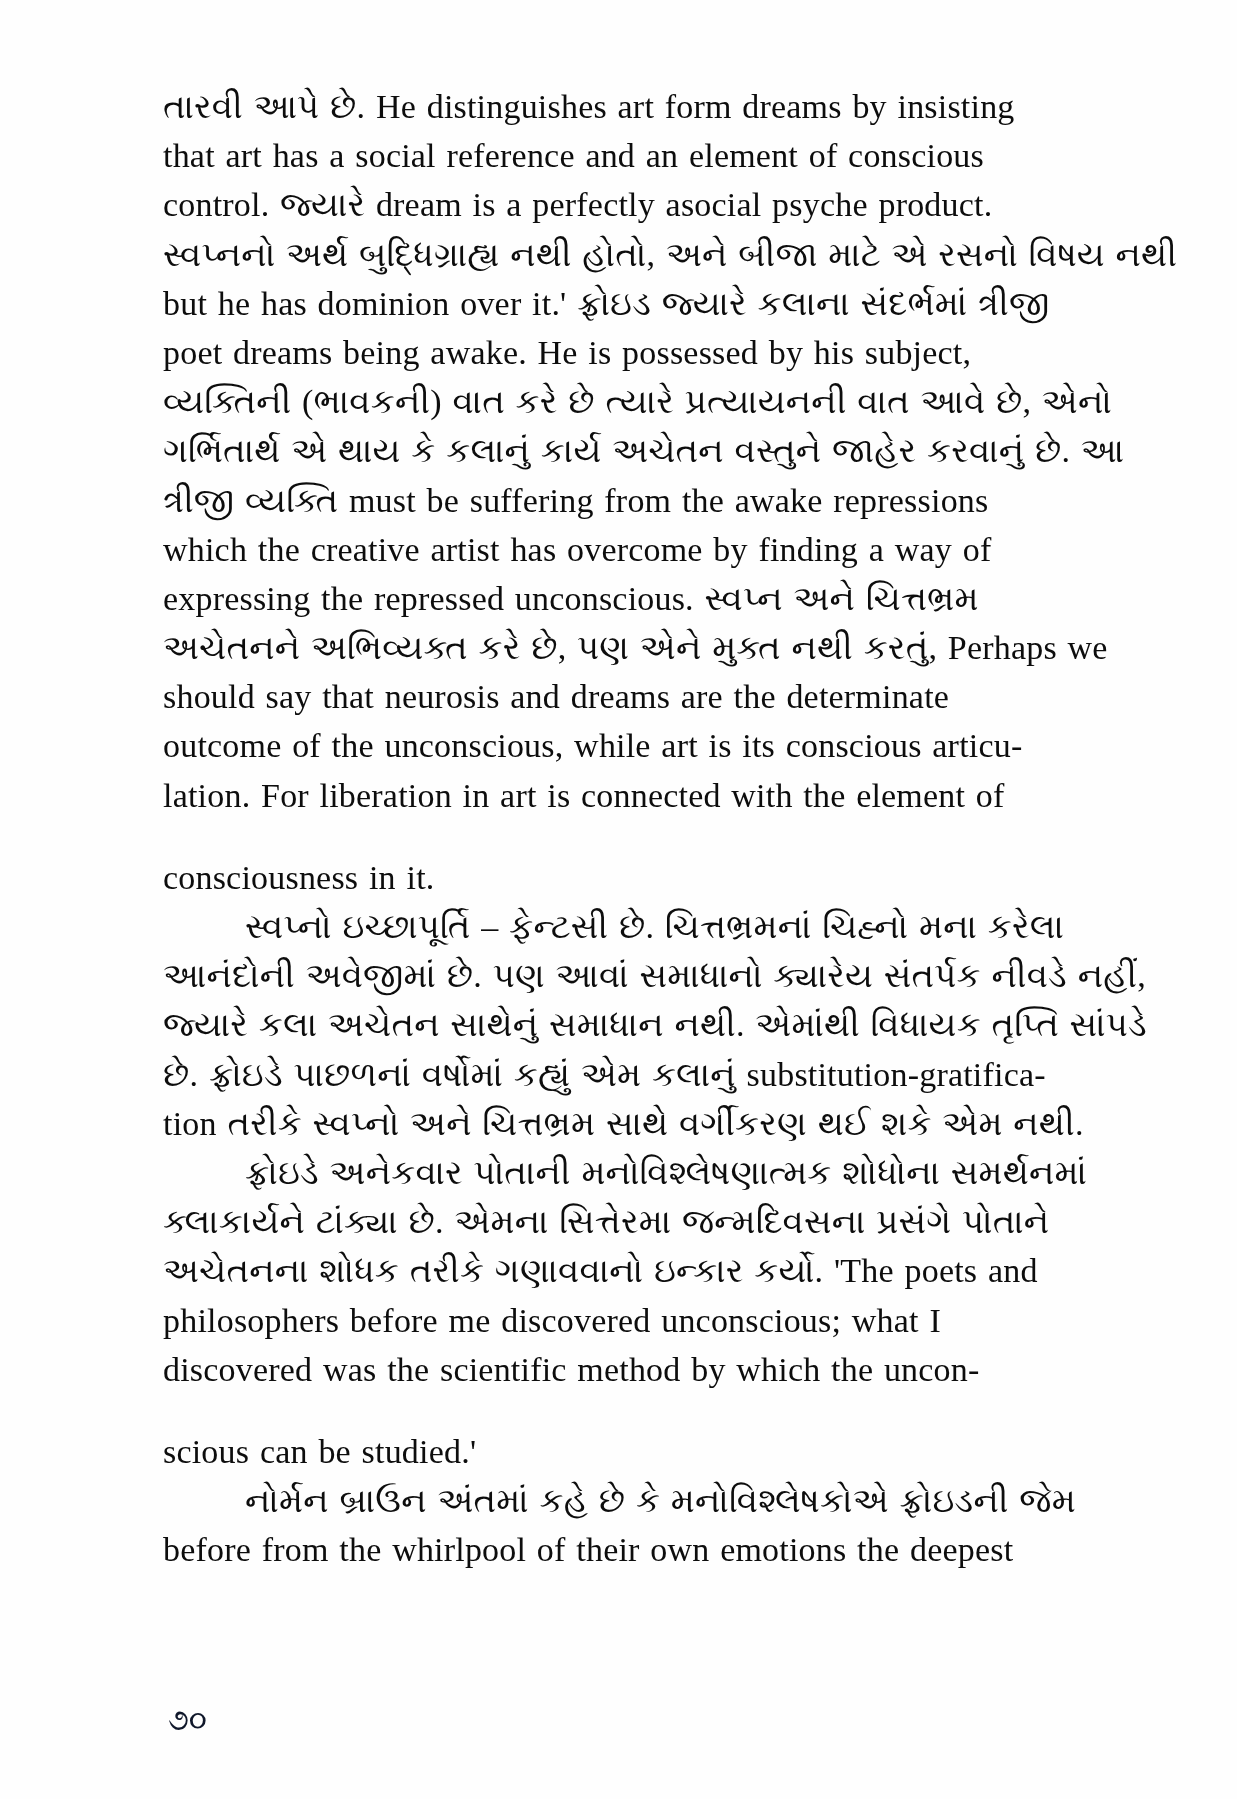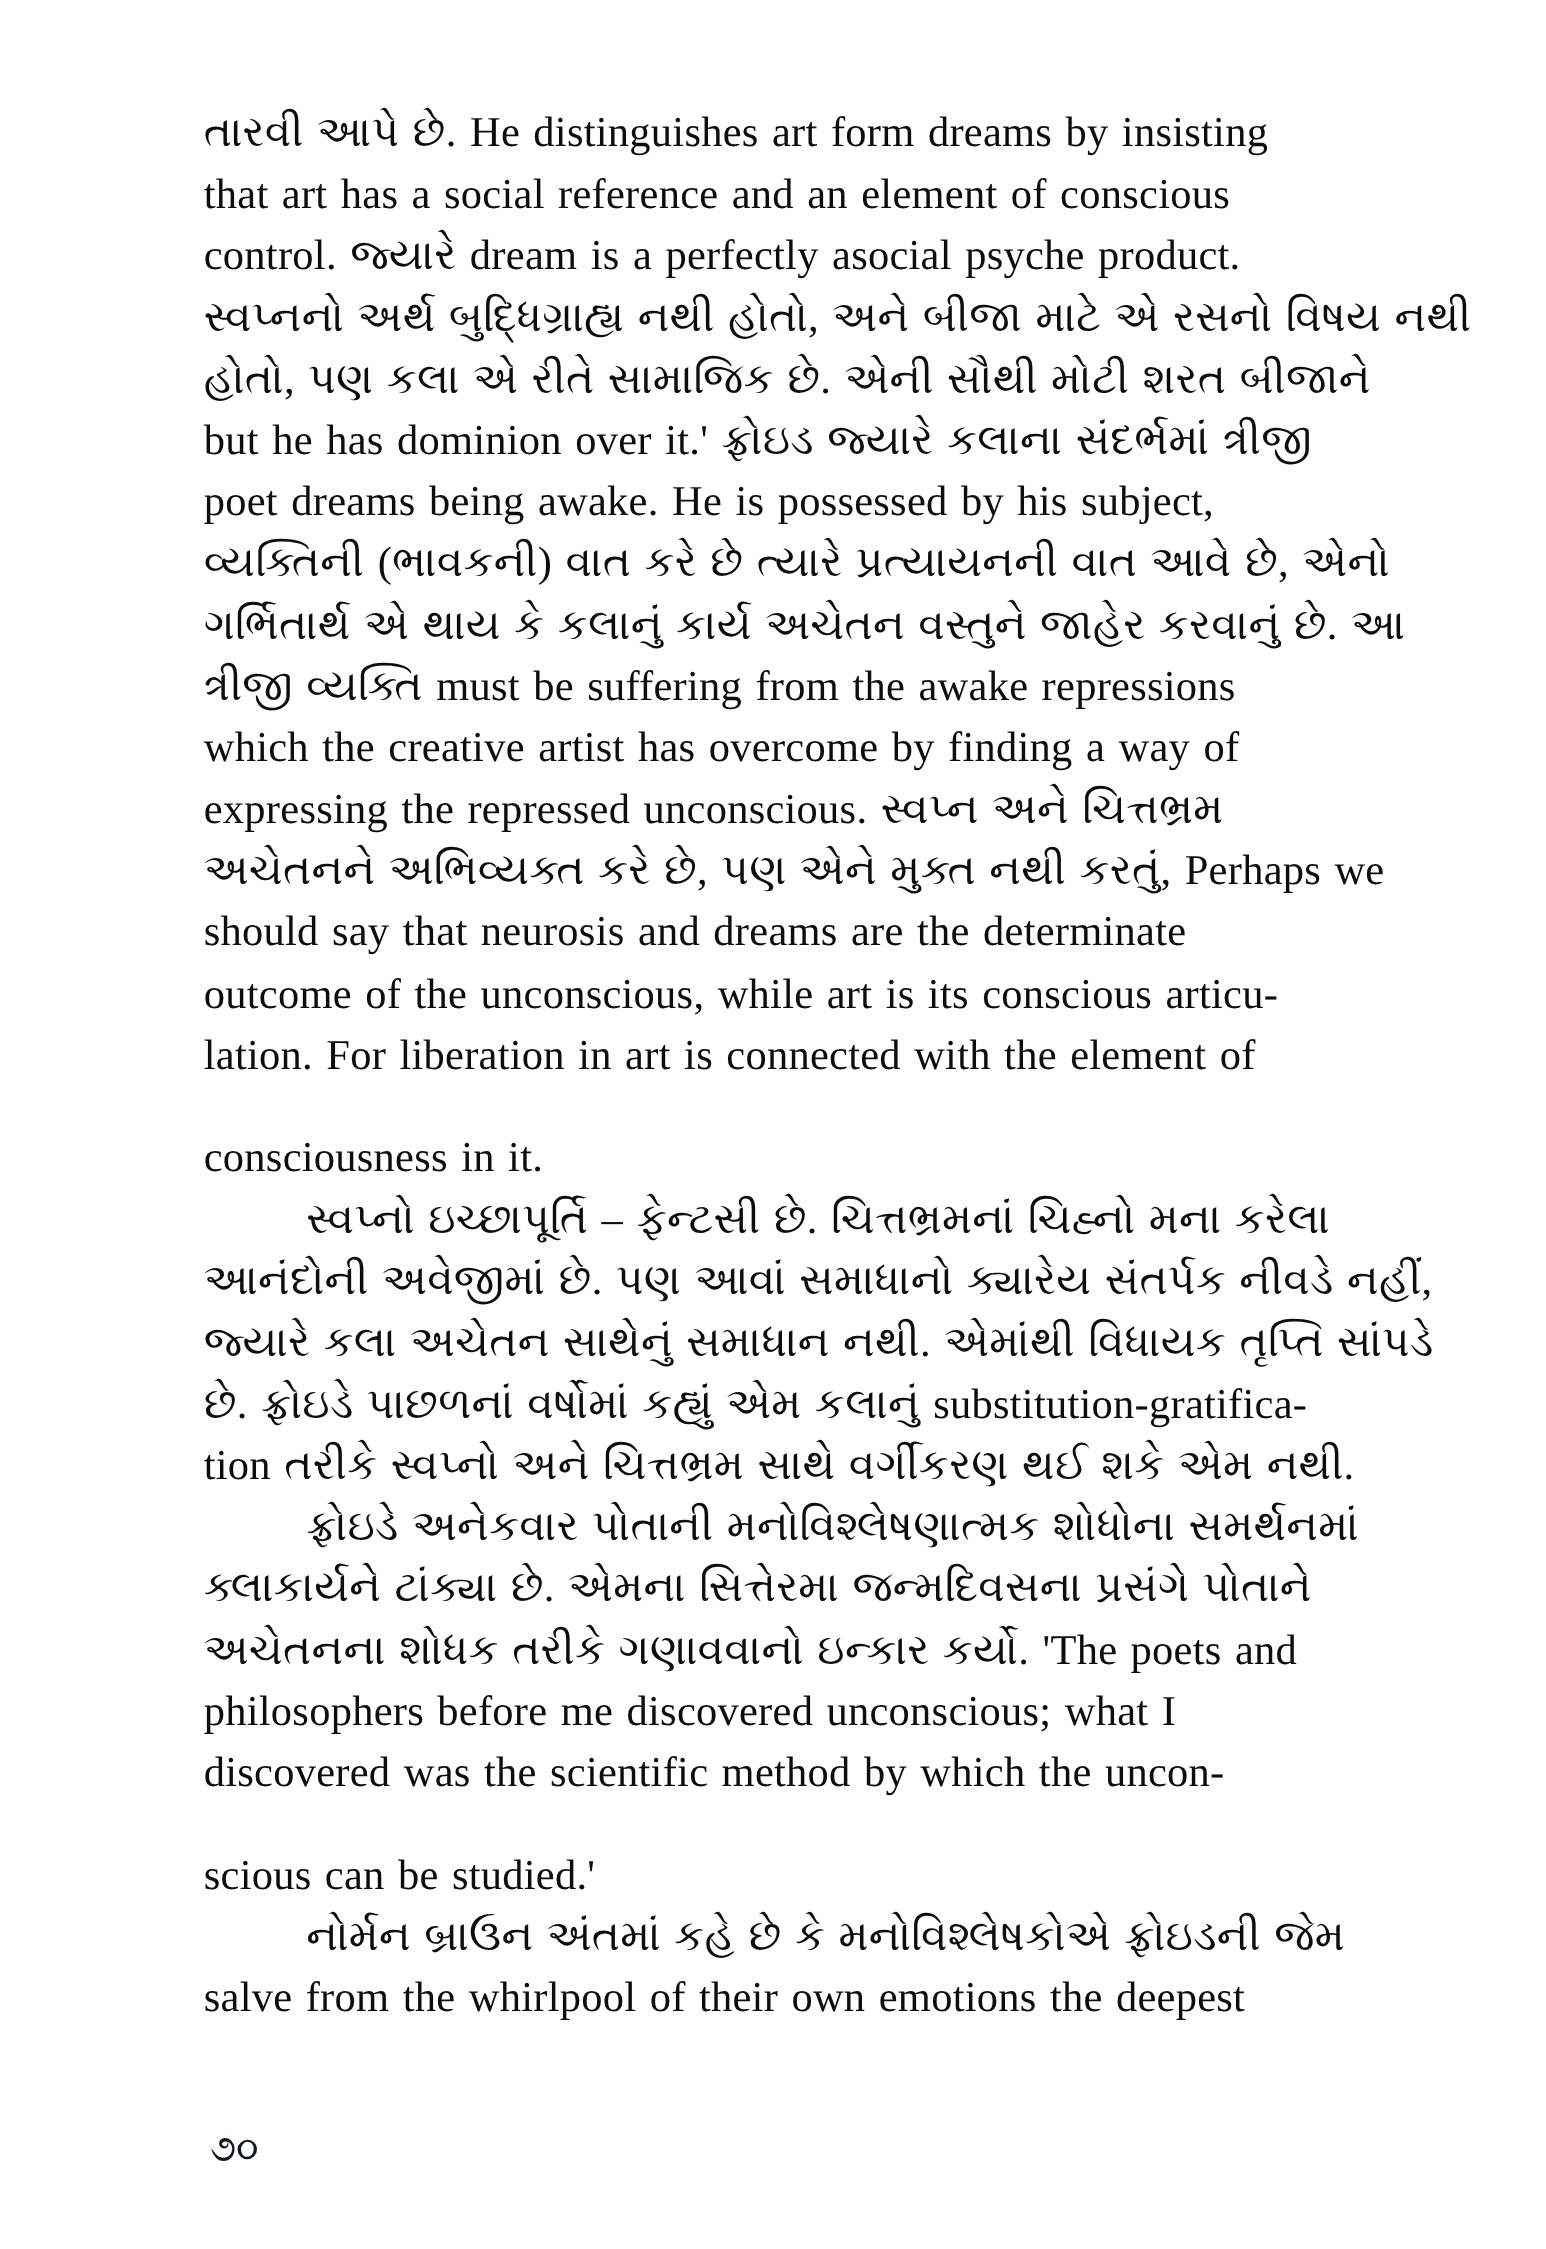--- a/index.html
+++ b/index.html
@@ -66,21 +66,20 @@
 </head>
 <body>
 
 <div class="page">
   <div class="text-block">
       <div class="paragraph">
         <div class="line">તારવી આપે છે. He distinguishes art form dreams by insisting</div>
         <div class="line">that art has a social reference and an element of conscious</div>
         <div class="line">control. જ્યારે dream is a perfectly asocial psyche product.</div>
         <div class="line">સ્વપ્નનો અર્થ બુદ્ધિગ્રાહ્ય નથી હોતો, અને બીજા માટે એ રસનો વિષય નથી</div>
-        <div class="line">હોતો, પણ કલા એ રીતે સામાજિક છે. એની સૌથી મોટી શરત બીજાને</div>
         <div class="line">but he has dominion over it.' ફ્રોઇડ જ્યારે કલાના સંદર્ભમાં ત્રીજી</div>
         <div class="line">poet dreams being awake. He is possessed by his subject,</div>
         <div class="line">વ્યક્તિની (ભાવકની) વાત કરે છે ત્યારે પ્રત્યાયનની વાત આવે છે, એનો</div>
         <div class="line">ગર્ભિતાર્થ એ થાય કે કલાનું કાર્ય અચેતન વસ્તુને જાહેર કરવાનું છે. આ</div>
         <div class="line">ત્રીજી વ્યક્તિ must be suffering from the awake repressions</div>
         <div class="line">which the creative artist has overcome by finding a way of</div>
         <div class="line">expressing the repressed unconscious. સ્વપ્ન અને ચિત્તભ્રમ</div>
         <div class="line">અચેતનને અભિવ્યક્ત કરે છે, પણ એને મુક્ત નથી કરતું, Perhaps we</div>
         <div class="line">should say that neurosis and dreams are the determinate</div>
         <div class="line">outcome of the unconscious, while art is its conscious articu-</div>
@@ -97,17 +96,17 @@
       <div class="paragraph">
         <div class="line indent">ફ્રોઇડે અનેકવાર પોતાની મનોવિશ્લેષણાત્મક શોધોના સમર્થનમાં</div>
         <div class="line">ક્લાકાર્યને ટાંક્યા છે. એમના સિત્તેરમા જન્મદિવસના પ્રસંગે પોતાને</div>
         <div class="line">અચેતનના શોધક તરીકે ગણાવવાનો ઇન્કાર કર્યો. 'The poets and</div>
         <div class="line">philosophers before me discovered unconscious; what I</div>
         <div class="line">discovered was the scientific method by which the uncon-</div>
         <div class="line short">scious can be studied.'</div>
       </div>
       <div class="paragraph">
         <div class="line indent">નોર્મન બ્રાઉન અંતમાં કહે છે કે મનોવિશ્લેષકોએ ફ્રોઇડની જેમ</div>
-        <div class="line">salve from the whirlpool of their own emotions the deepest</div>
+        <div class="line">before from the whirlpool of their own emotions the deepest</div>
       </div>
     </div>
   <div class="page-number">૭૦</div>
 </div>
 
 </body></html>

